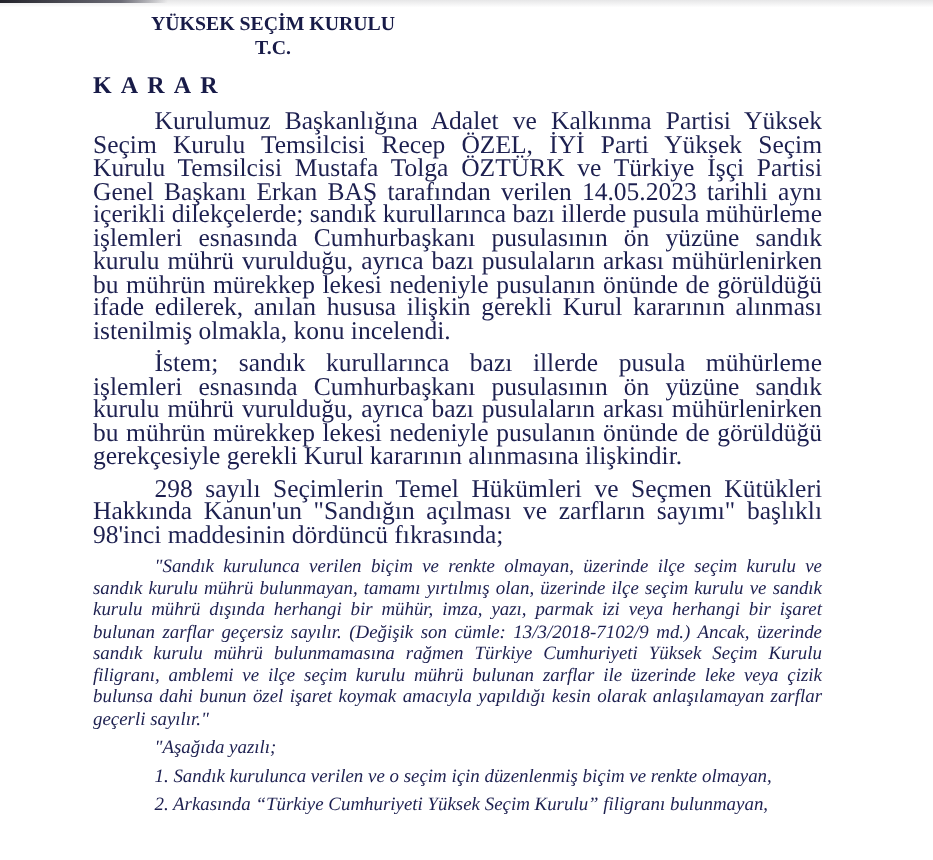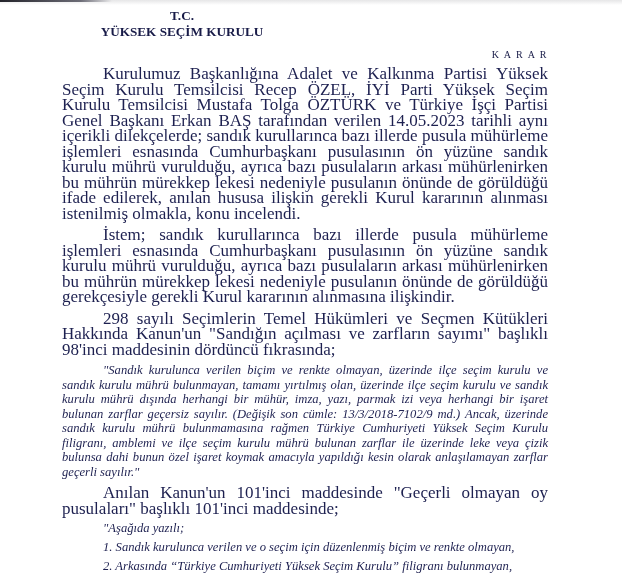--- a/index.html
+++ b/index.html
@@ -27,23 +27,23 @@
   .header-block {
     width:240px;
     text-align:center;
     font-weight:bold;
     font-size:13.2px;
     line-height:15.5px;
     color:#181b48;
   }
   .doc-title {
     margin-top:10px;
-    text-align:right;
-    font-weight:normal;
-    font-size:10px;
+    text-align:left;
+    font-weight:bold;
+    font-size:16px;
     letter-spacing:1.5px;
     color:#181b48;
   }
   .para {
     margin:6px 0 0 0;
     font-size:17px;
     line-height:15.5px;
     text-align:justify;
     text-indent:41px;
   }
@@ -79,36 +79,35 @@
 <body>
 
 <div class="page">
 
   <div class="scan-top-band"></div>
   <div class="scan-corner-line"></div>
 
   <div class="content">
 
     <div class="header-block">
+      <div>YÜKSEK SEÇİM KURULU</div>
       <div>T.C.</div>
-      <div>YÜKSEK SEÇİM KURULU</div>
     </div>
 
     <div class="doc-title">K A R A R</div>
 
     <p class="para">Kurulumuz Başkanlığına Adalet ve Kalkınma Partisi Yüksek Seçim Kurulu Temsilcisi Recep ÖZEL, İYİ Parti Yüksek Seçim Kurulu Temsilcisi Mustafa Tolga ÖZTÜRK ve Türkiye İşçi Partisi Genel Başkanı Erkan BAŞ tarafından verilen 14.05.2023 tarihli aynı içerikli dilekçelerde; sandık kurullarınca bazı illerde pusula mühürleme işlemleri esnasında Cumhurbaşkanı pusulasının ön yüzüne sandık kurulu mührü vurulduğu, ayrıca bazı pusulaların arkası mühürlenirken bu mührün mürekkep lekesi nedeniyle pusulanın önünde de görüldüğü ifade edilerek, anılan hususa ilişkin gerekli Kurul kararının alınması istenilmiş olmakla, konu incelendi.</p>
 
 
     <p class="para">İstem; sandık kurullarınca bazı illerde pusula mühürleme işlemleri esnasında Cumhurbaşkanı pusulasının ön yüzüne sandık kurulu mührü vurulduğu, ayrıca bazı pusulaların arkası mühürlenirken bu mührün mürekkep lekesi nedeniyle pusulanın önünde de görüldüğü gerekçesiyle gerekli Kurul kararının alınmasına ilişkindir.</p>
 
     <p class="para">298 sayılı Seçimlerin Temel Hükümleri ve Seçmen Kütükleri Hakkında Kanun'un "Sandığın açılması ve zarfların sayımı" başlıklı 98'inci maddesinin dördüncü fıkrasında;</p>
 
     <p class="quote">"Sandık kurulunca verilen biçim ve renkte olmayan, üzerinde ilçe seçim kurulu ve sandık kurulu mührü bulunmayan, tamamı yırtılmış olan, üzerinde ilçe seçim kurulu ve sandık kurulu mührü dışında herhangi bir mühür, imza, yazı, parmak izi veya herhangi bir işaret bulunan zarflar geçersiz sayılır. (Değişik son cümle: 13/3/2018-7102/9 md.) Ancak, üzerinde sandık kurulu mührü bulunmamasına rağmen Türkiye Cumhuriyeti Yüksek Seçim Kurulu filigranı, amblemi ve ilçe seçim kurulu mührü bulunan zarflar ile üzerinde leke veya çizik bulunsa dahi bunun özel işaret koymak amacıyla yapıldığı kesin olarak anlaşılamayan zarflar geçerli sayılır."</p>
 
-    <p class="para">Anılan Kanun'un 101'inci maddesinde "Geçerli olmayan oy pusulaları" başlıklı 101'inci maddesinde;</p>
 
     <div class="quote-lead">"Aşağıda yazılı;</div>
 
     <div class="list-item">1. Sandık kurulunca verilen ve o seçim için düzenlenmiş biçim ve renkte olmayan,</div>
     <div class="list-item">2. Arkasında “Türkiye Cumhuriyeti Yüksek Seçim Kurulu” filigranı bulunmayan,</div>
 
   </div>
 </div>
 
 </body></html>

